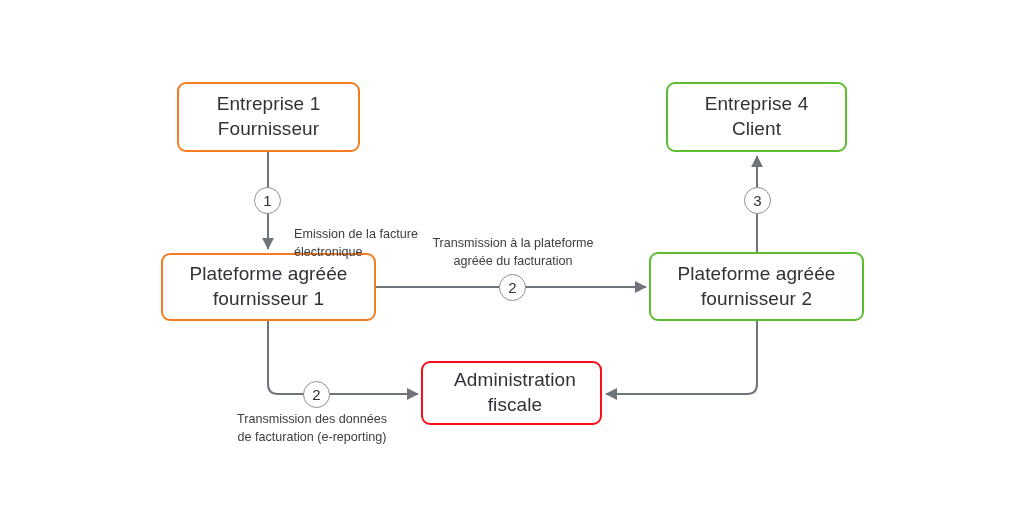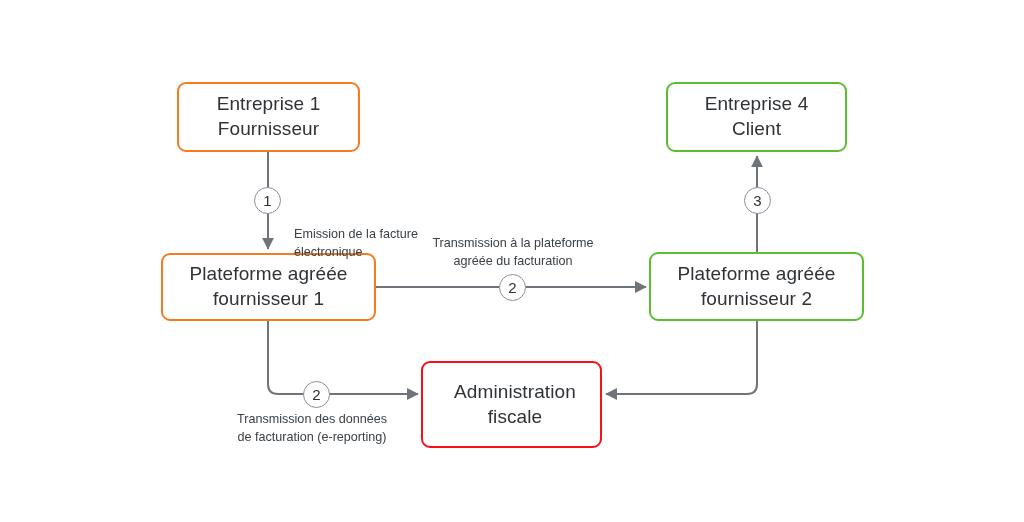--- a/index.html
+++ b/index.html
@@ -111,21 +111,21 @@
   <div class="node green" style="left:666px; top:82px; width:181px; height:70px;">
     <span>Entreprise 4
 Client</span>
   </div>
 
   <div class="node green" style="left:649px; top:252px; width:215px; height:69px;">
     <span>Plateforme agréée
 fournisseur 2</span>
   </div>
 
-  <div class="node red" style="left:421px; top:361px; width:181px; height:87px;padding-left:7px;">
+  <div class="node red" style="left:421px; top:361px; width:181px; height:64px;padding-left:7px;">
     <span>Administration
 fiscale</span>
   </div>
 
   <div class="step" style="left:254px; top:187px;">
     <span>1</span>
   </div>
 
   <div class="step" style="left:499px; top:274px;">
     <span>2</span>

